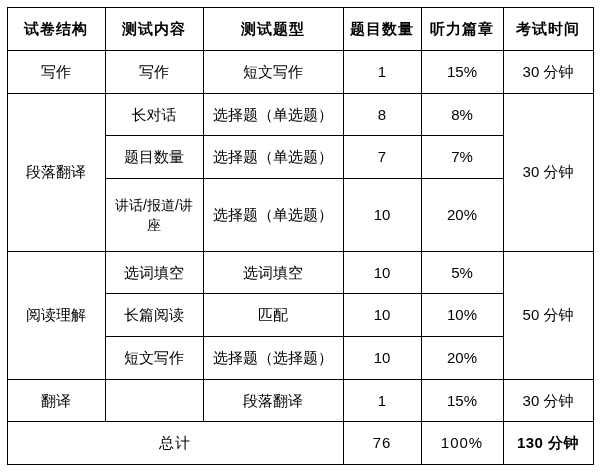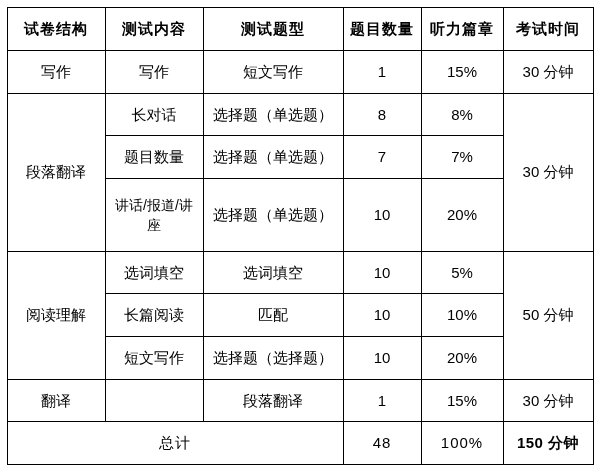--- a/index.html
+++ b/index.html
@@ -143,19 +143,19 @@
         <td>翻译</td>
         <td></td>
         <td>段落翻译</td>
         <td>1</td>
         <td>15%</td>
         <td>30 分钟</td>
       </tr>
 
       <tr>
         <td colspan="3" class="total-cell">总计</td>
-        <td class="total-cell">48</td>
+        <td class="total-cell">76</td>
         <td class="total-cell">100%</td>
-        <td class="total-time">150 分钟</td>
+        <td class="total-time">130 分钟</td>
       </tr>
     </tbody>
   </table>
 </div>
 
 </body></html>

